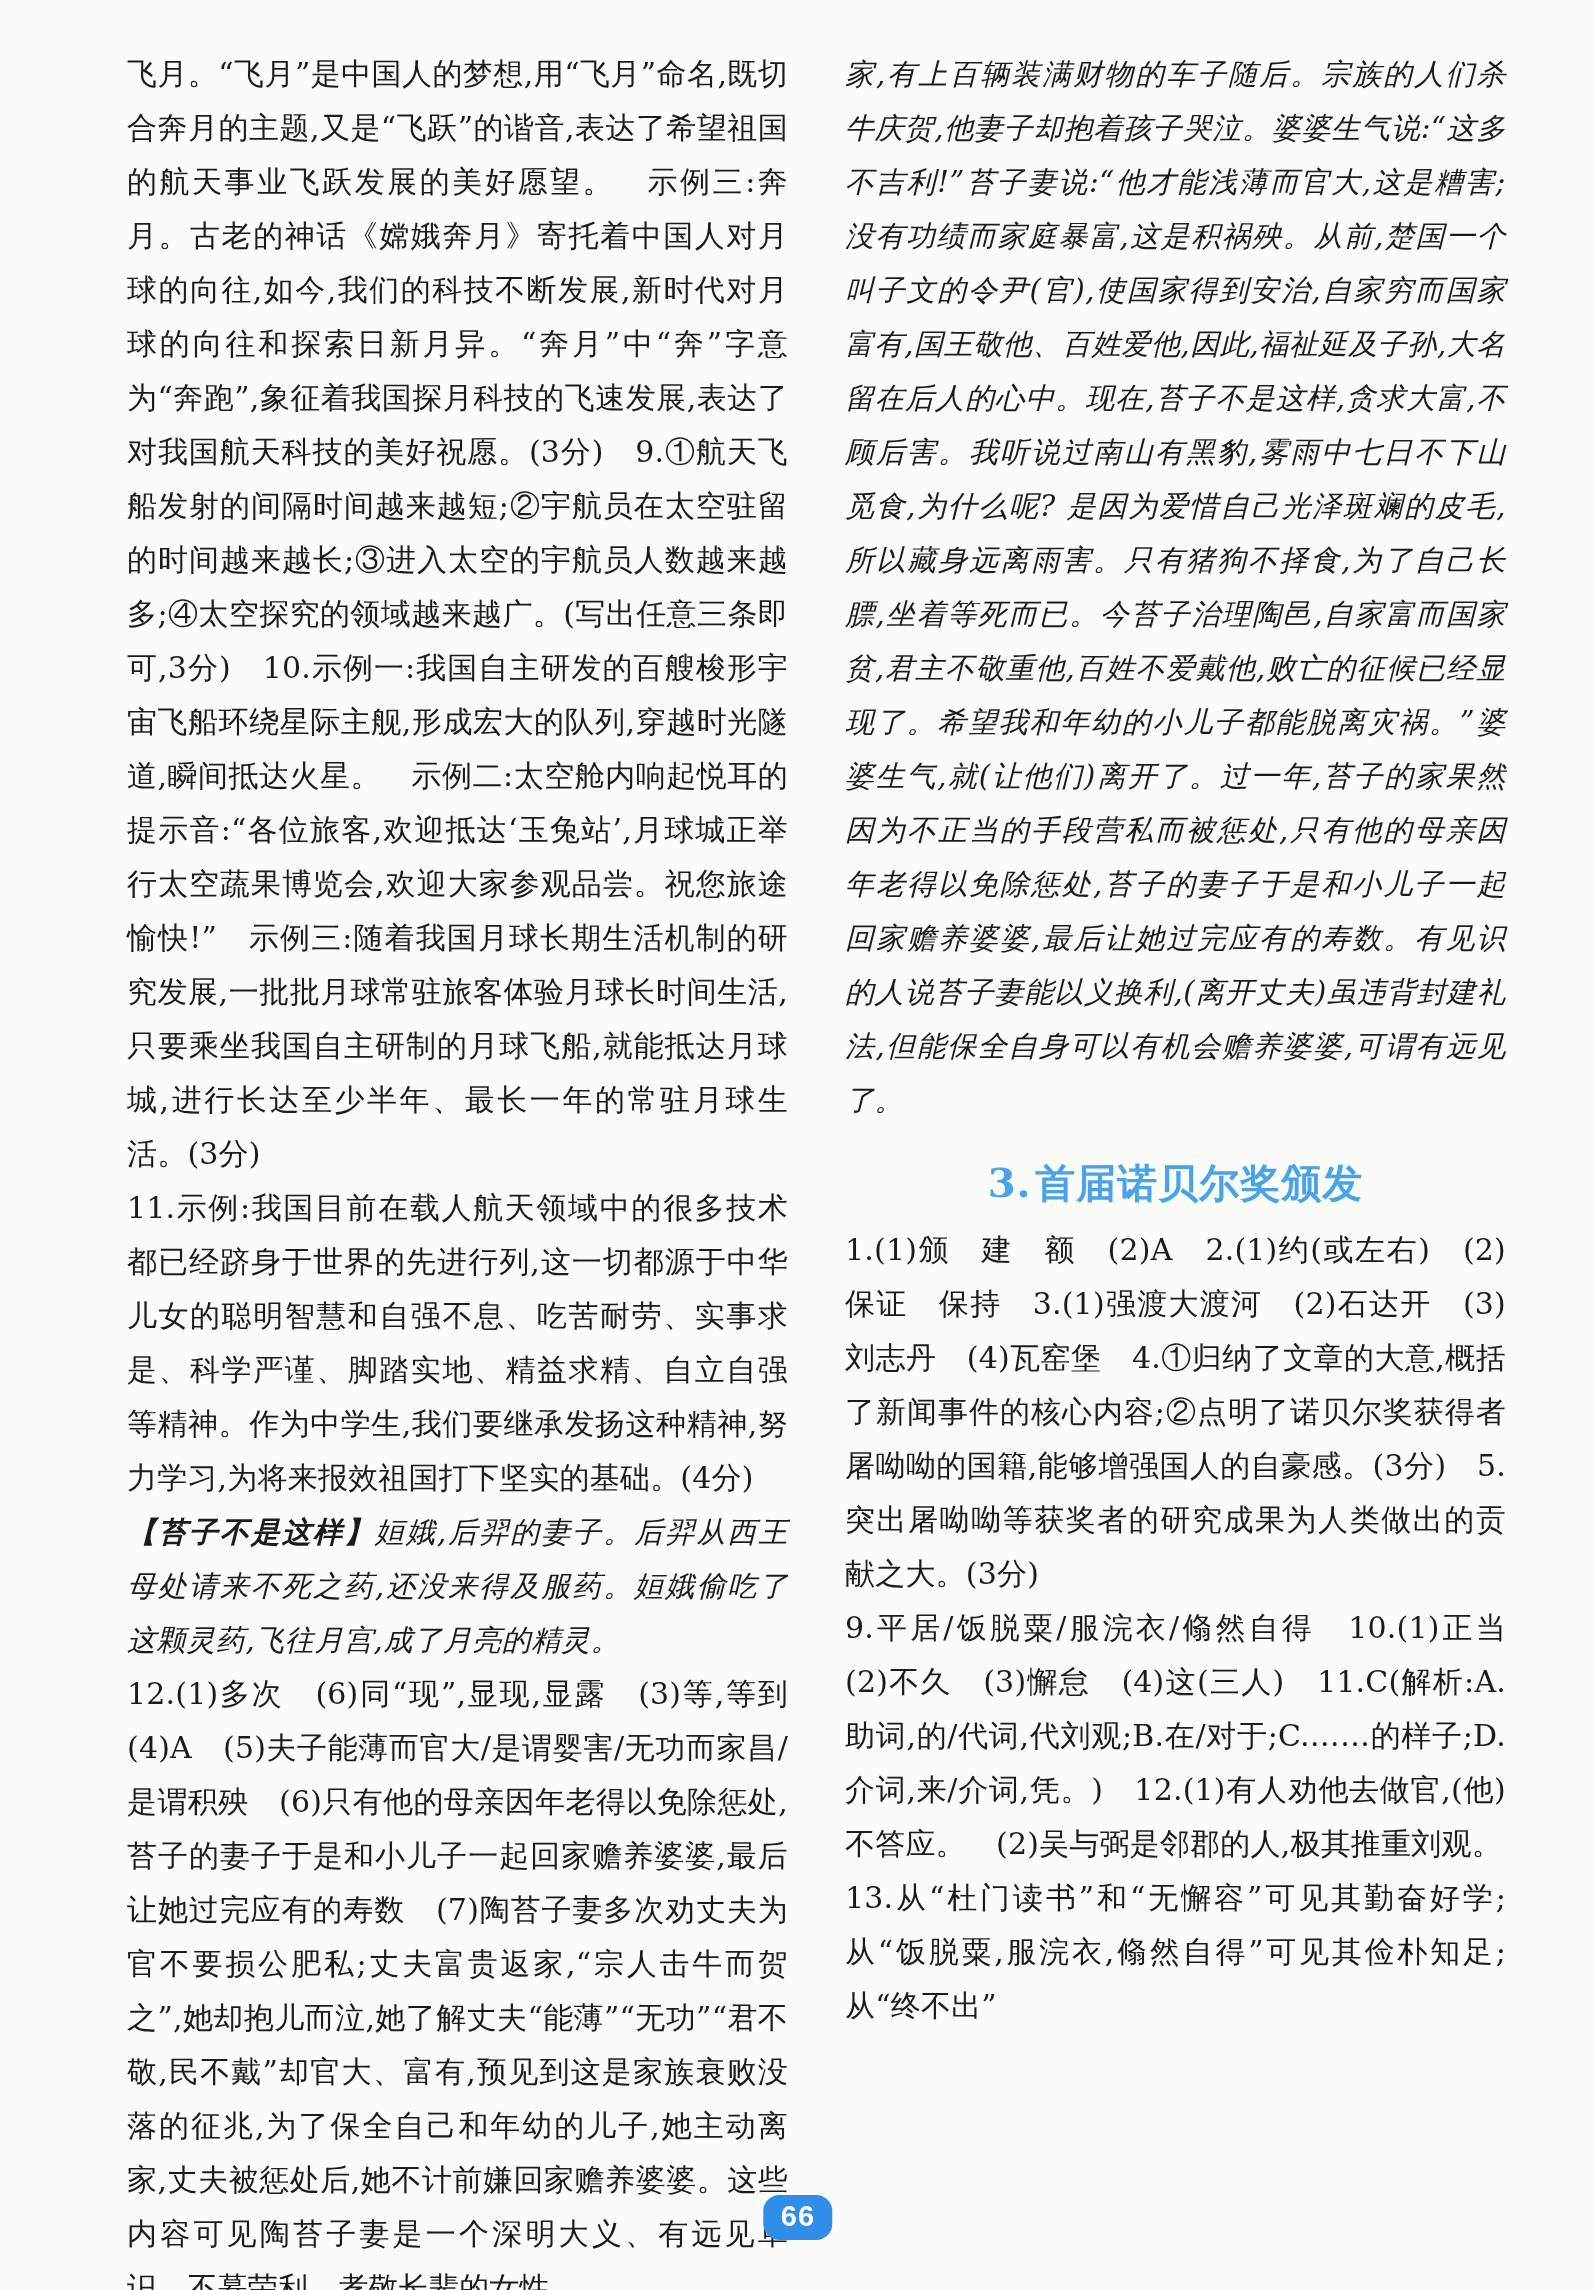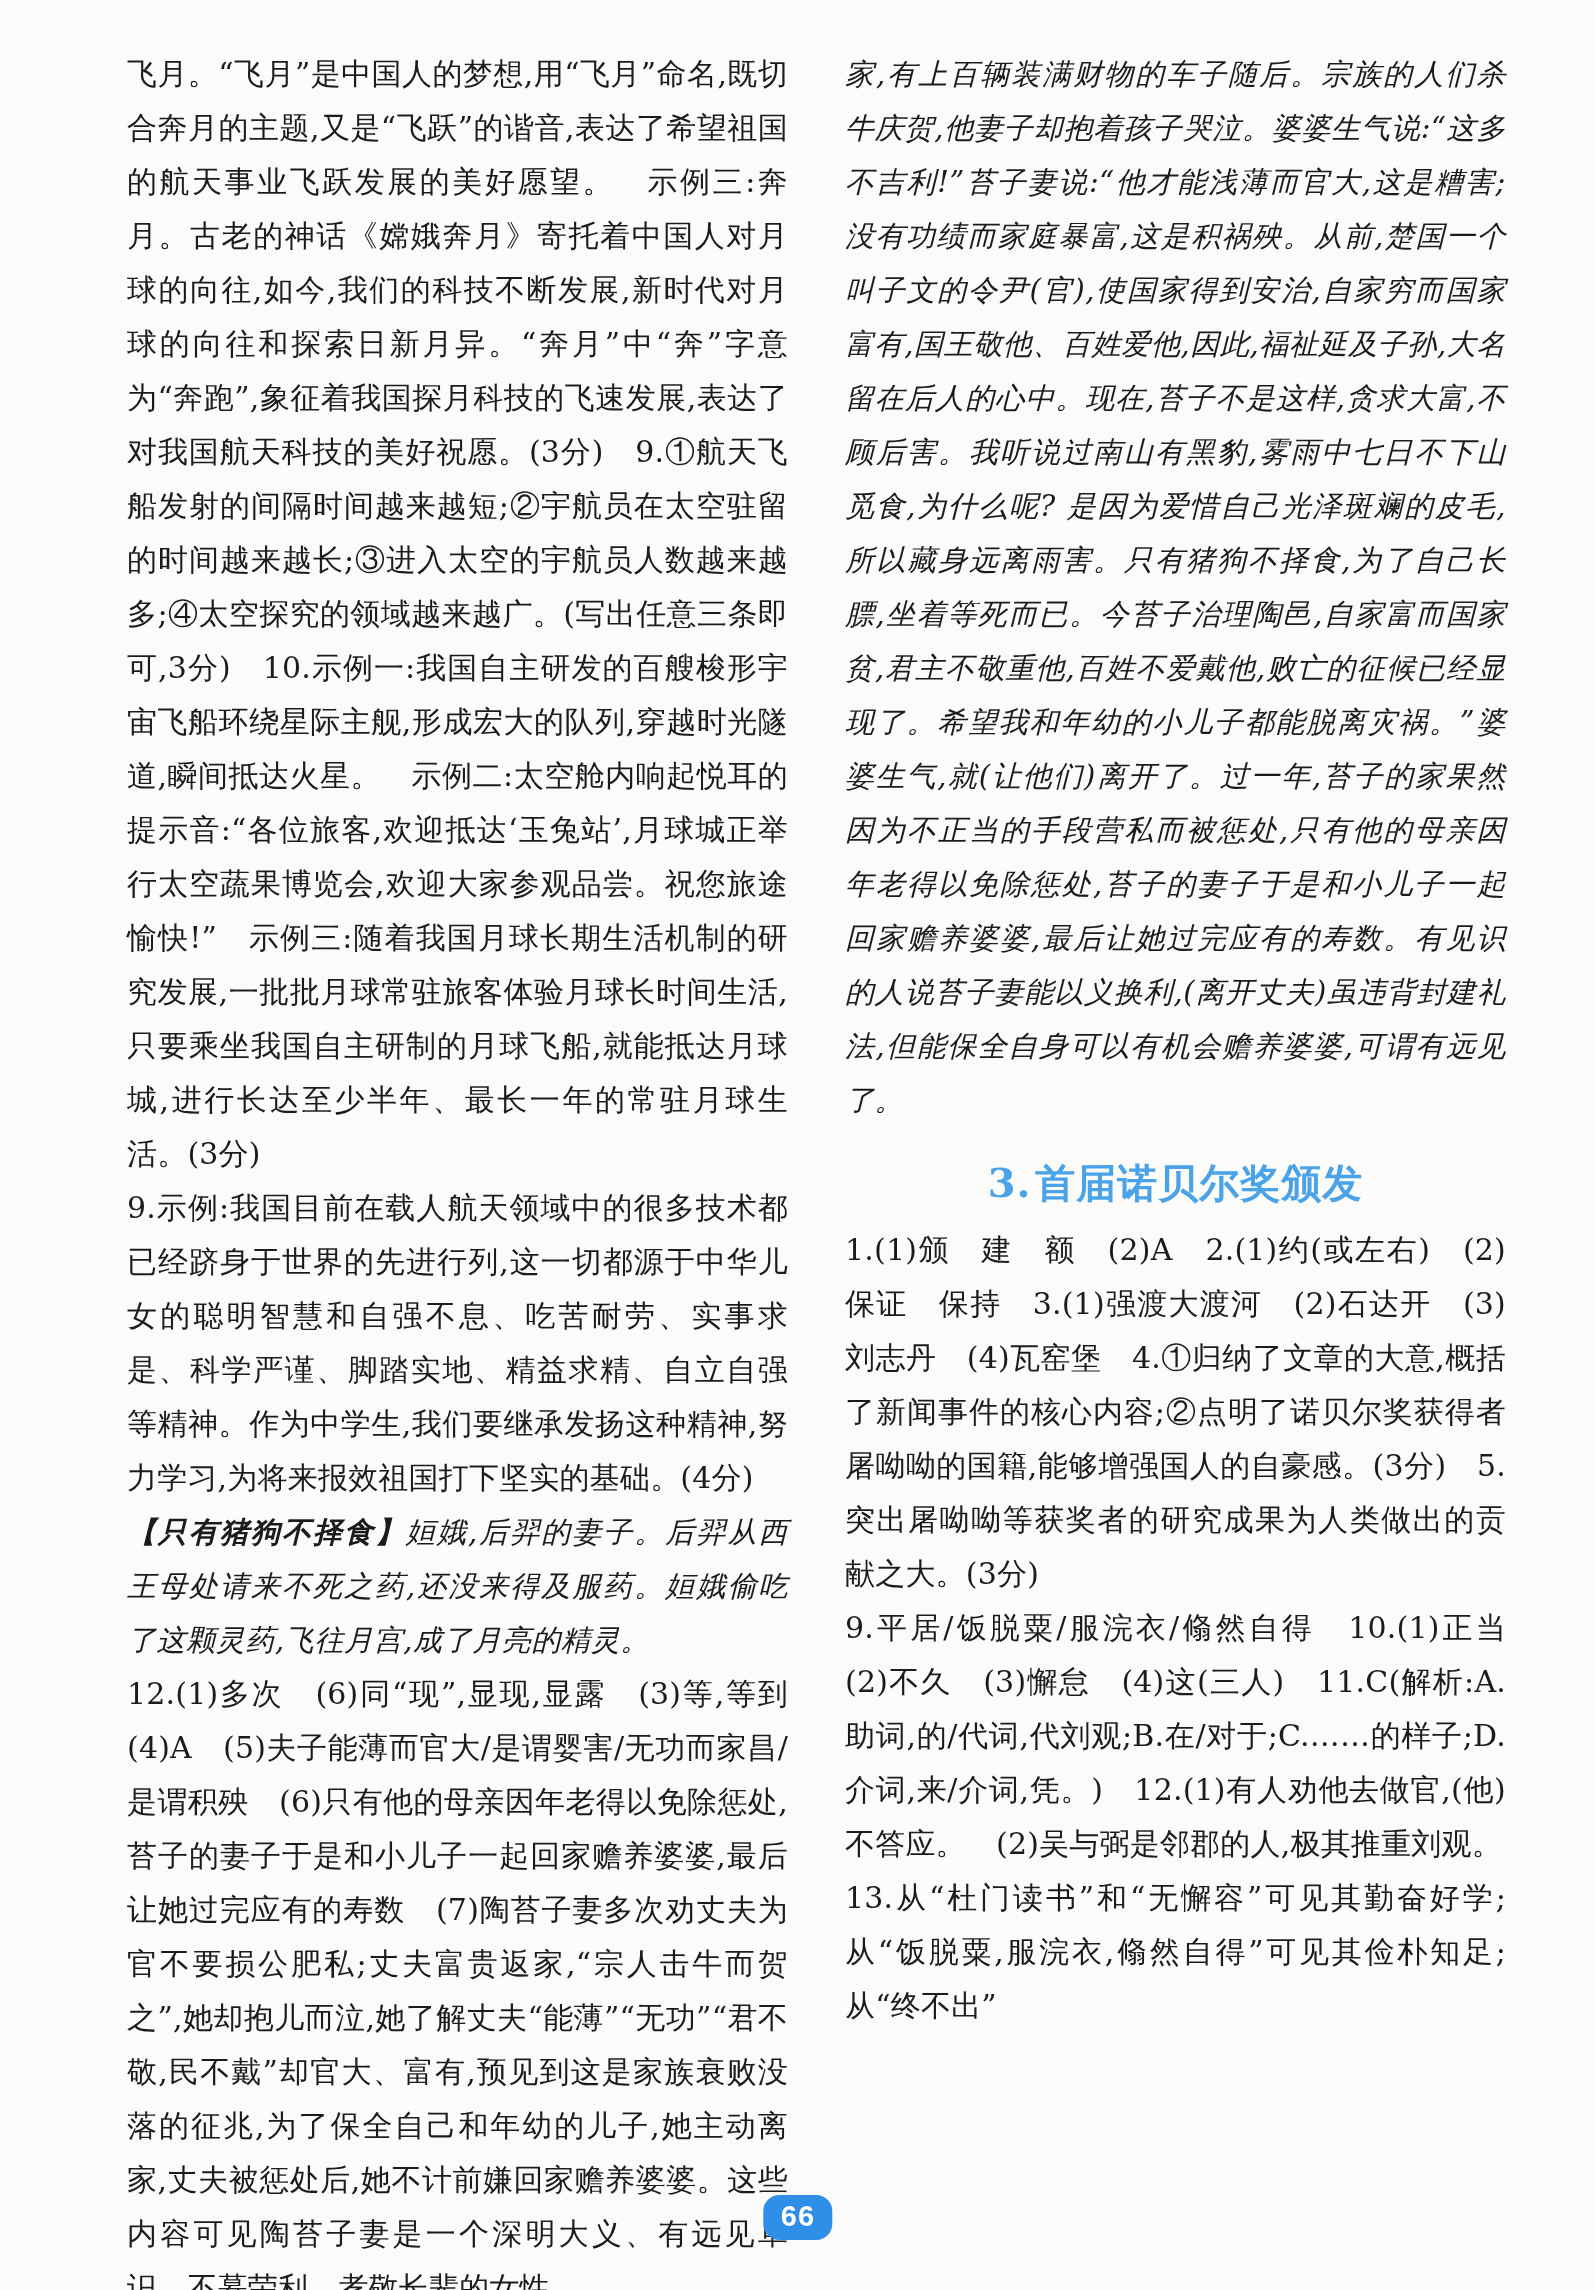--- a/index.html
+++ b/index.html
@@ -82,23 +82,23 @@
 <body>
 
 <div class="page">
 
   <div class="cols">
 
     <div class="col">
 
       <p class="para">飞月。“飞月”是中国人的梦想,用“飞月”命名,既切合奔月的主题,又是“飞跃”的谐音,表达了希望祖国的航天事业飞跃发展的美好愿望。　示例三:奔月。古老的神话《嫦娥奔月》寄托着中国人对月球的向往,如今,我们的科技不断发展,新时代对月球的向往和探索日新月异。“奔月”中“奔”字意为“奔跑”,象征着我国探月科技的飞速发展,表达了对我国航天科技的美好祝愿。(3分)　9.①航天飞船发射的间隔时间越来越短;②宇航员在太空驻留的时间越来越长;③进入太空的宇航员人数越来越多;④太空探究的领域越来越广。(写出任意三条即可,3分)　10.示例一:我国自主研发的百艘梭形宇宙飞船环绕星际主舰,形成宏大的队列,穿越时光隧道,瞬间抵达火星。　示例二:太空舱内响起悦耳的提示音:“各位旅客,欢迎抵达‘玉兔站’,月球城正举行太空蔬果博览会,欢迎大家参观品尝。祝您旅途愉快!”　示例三:随着我国月球长期生活机制的研究发展,一批批月球常驻旅客体验月球长时间生活,只要乘坐我国自主研制的月球飞船,就能抵达月球城,进行长达至少半年、最长一年的常驻月球生活。(3分)</p>
 
-      <p class="para">9.示例:我国目前在载人航天领域中的很多技术都已经跻身于世界的先进行列,这一切都源于中华儿女的聪明智慧和自强不息、吃苦耐劳、实事求是、科学严谨、脚踏实地、精益求精、自立自强等精神。作为中学生,我们要继承发扬这种精神,努力学习,为将来报效祖国打下坚实的基础。(4分)</p>
+      <p class="para">11.示例:我国目前在载人航天领域中的很多技术都已经跻身于世界的先进行列,这一切都源于中华儿女的聪明智慧和自强不息、吃苦耐劳、实事求是、科学严谨、脚踏实地、精益求精、自立自强等精神。作为中学生,我们要继承发扬这种精神,努力学习,为将来报效祖国打下坚实的基础。(4分)</p>
 
-      <p class="para kai"><span class="tag">【只有猪狗不择食】</span><span>姮娥,后羿的妻子。后羿从西王母处请来不死之药,还没来得及服药。姮娥偷吃了这颗灵药,飞往月宫,成了月亮的精灵。</span></p>
+      <p class="para kai"><span class="tag">【苔子不是这样】</span><span>姮娥,后羿的妻子。后羿从西王母处请来不死之药,还没来得及服药。姮娥偷吃了这颗灵药,飞往月宫,成了月亮的精灵。</span></p>
 
       <p class="para">12.(1)多次　(6)同“现”,显现,显露　(3)等,等到　(4)A　(5)夫子能薄而官大/是谓婴害/无功而家昌/是谓积殃　(6)只有他的母亲因年老得以免除惩处,苔子的妻子于是和小儿子一起回家赡养婆婆,最后让她过完应有的寿数　(7)陶苔子妻多次劝丈夫为官不要损公肥私;丈夫富贵返家,“宗人击牛而贺之”,她却抱儿而泣,她了解丈夫“能薄”“无功”“君不敬,民不戴”却官大、富有,预见到这是家族衰败没落的征兆,为了保全自己和年幼的儿子,她主动离家,丈夫被惩处后,她不计前嫌回家赡养婆婆。这些内容可见陶苔子妻是一个深明大义、有远见卓识、不慕荣利、孝敬长辈的女性。</p>
 
       <p class="para kai"><span class="tag">【参考译文】</span><span>苔子治理陶邑三年,名声并不好,但家财却富了三倍。他的妻子多次告劝,不听。过五年,退休回</span></p>
 
     </div>
 
     <div class="col">
 
       <p class="para kai">家,有上百辆装满财物的车子随后。宗族的人们杀牛庆贺,他妻子却抱着孩子哭泣。婆婆生气说:“这多不吉利!”苔子妻说:“他才能浅薄而官大,这是糟害;没有功绩而家庭暴富,这是积祸殃。从前,楚国一个叫子文的令尹(官),使国家得到安治,自家穷而国家富有,国王敬他、百姓爱他,因此,福祉延及子孙,大名留在后人的心中。现在,苔子不是这样,贪求大富,不顾后害。我听说过南山有黑豹,雾雨中七日不下山觅食,为什么呢? 是因为爱惜自己光泽斑斓的皮毛,所以藏身远离雨害。只有猪狗不择食,为了自己长膘,坐着等死而已。今苔子治理陶邑,自家富而国家贫,君主不敬重他,百姓不爱戴他,败亡的征候已经显现了。希望我和年幼的小儿子都能脱离灾祸。”婆婆生气,就(让他们)离开了。过一年,苔子的家果然因为不正当的手段营私而被惩处,只有他的母亲因年老得以免除惩处,苔子的妻子于是和小儿子一起回家赡养婆婆,最后让她过完应有的寿数。有见识的人说苔子妻能以义换利,(离开丈夫)虽违背封建礼法,但能保全自身可以有机会赡养婆婆,可谓有远见了。</p>

